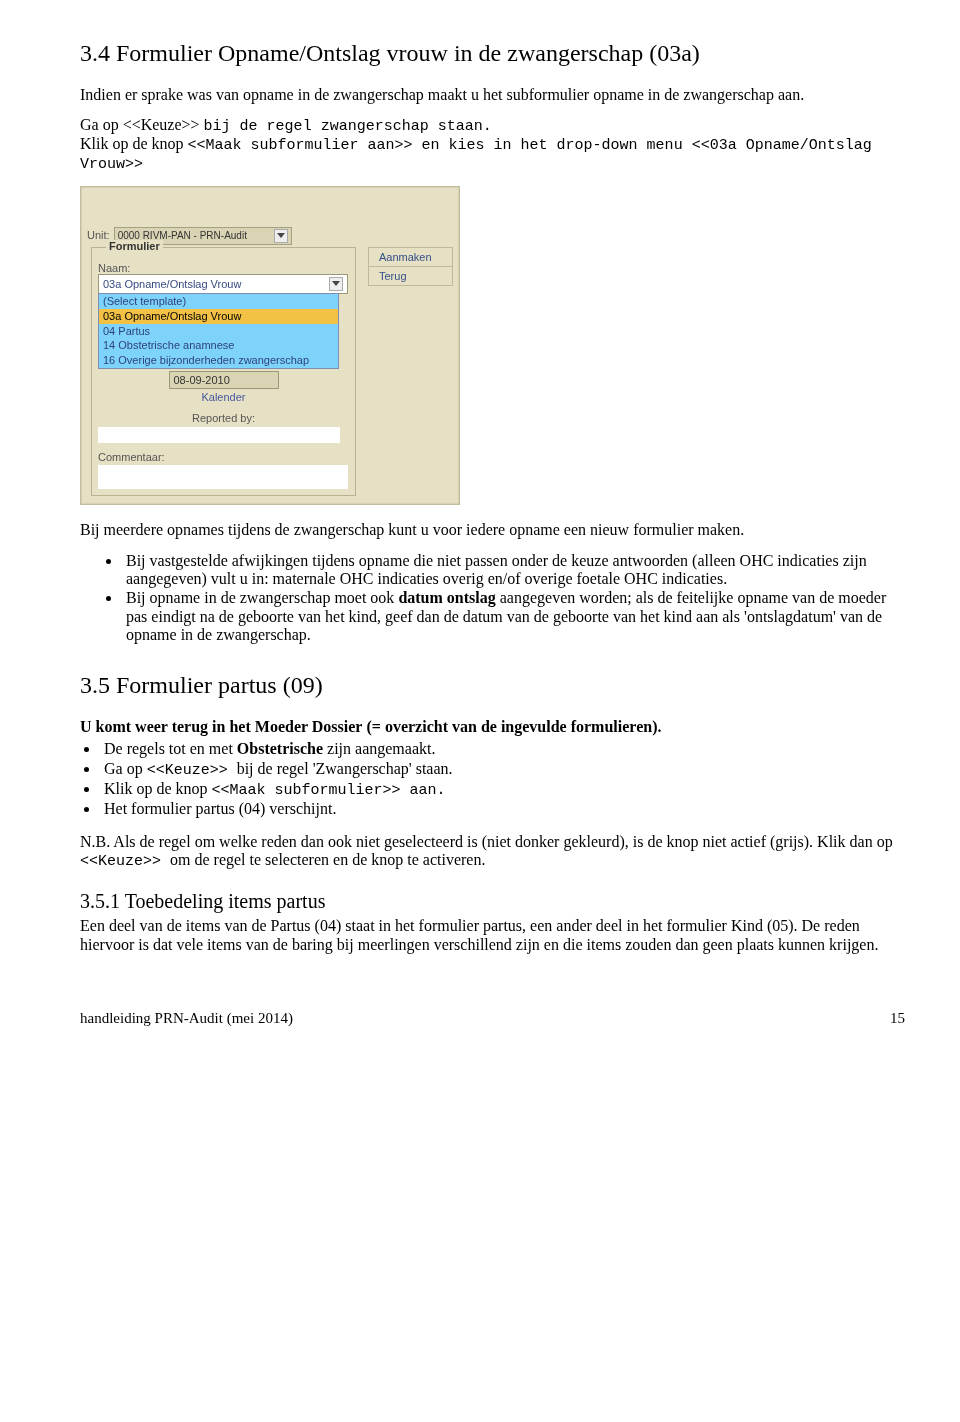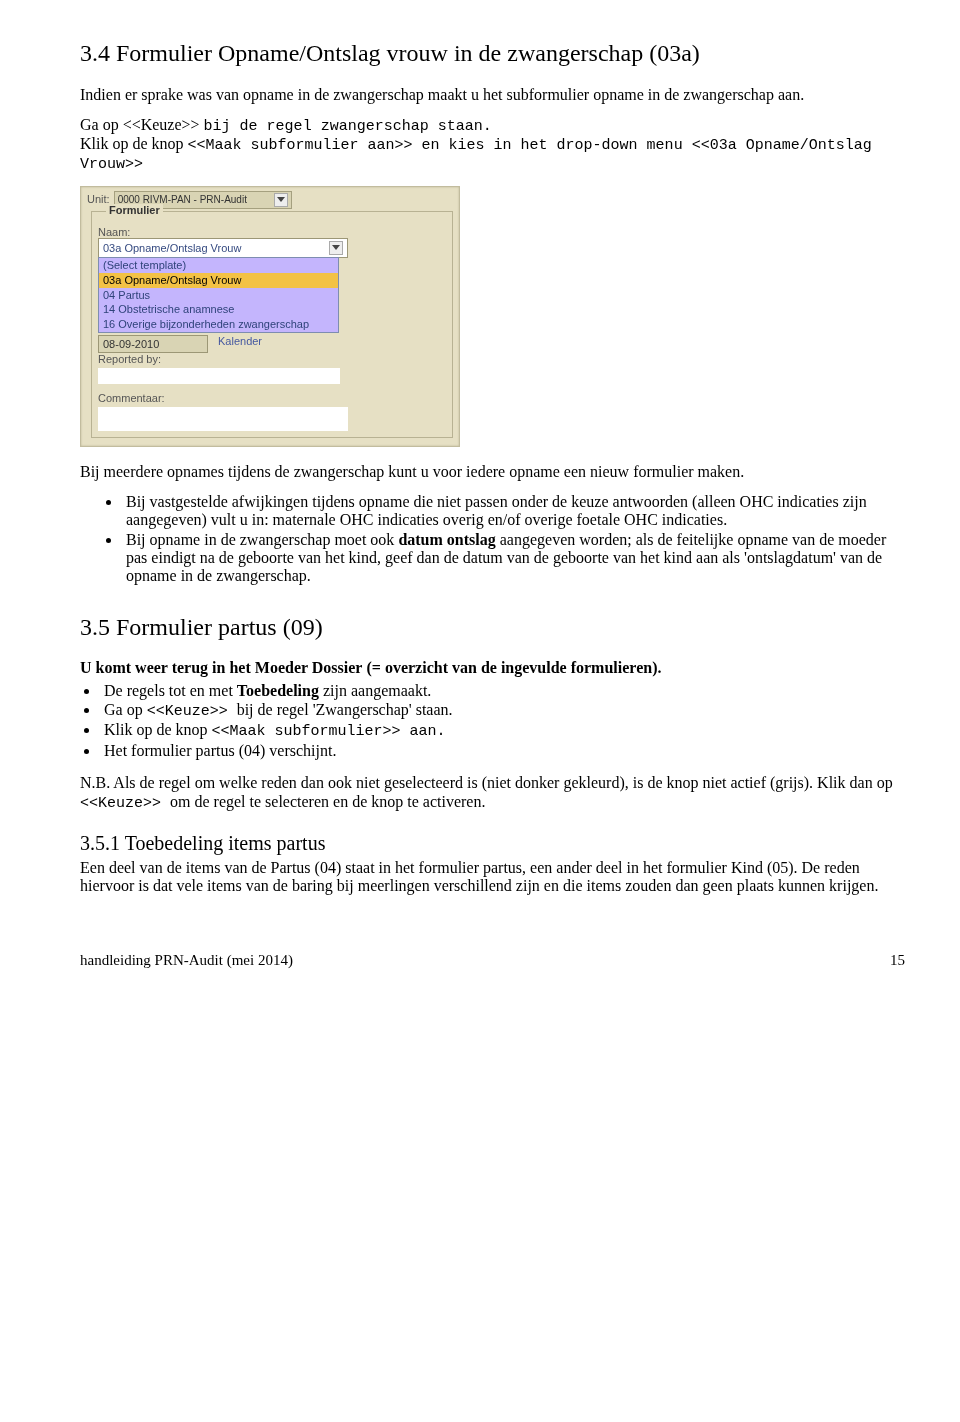--- a/index.html
+++ b/index.html
@@ -38,20 +38,21 @@
     box-shadow: inset 0 0 2px #b5b090;
   }
   .shot-top {
     padding: 4px 6px 2px 6px;
     color: #555;
   }
   .unit-line {
     display: flex;
     align-items: center;
     gap: 4px;
+    margin-top: 36px;
   }
   .fld-small {
     border: 1px solid #a5a07f;
     background: #d9d4b4;
     color: #333;
     padding: 1px 3px;
     font-size: 10px;
     height: 14px;
     line-height: 14px;
     display: inline-flex;
@@ -98,36 +99,36 @@
     padding: 2px 4px;
     font-size: 11px;
     display: flex;
     justify-content: space-between;
     align-items: center;
     width: 240px;
     height: 14px;
   }
   .combo-list {
     border: 1px solid #7e8db0;
-    background: #c4b5fd;
+    background: #7dd3fc;
     width: 239px;
     margin-top: -1px;
   }
   .combo-item {
     padding: 1px 4px;
     color: #2f437a;
     font-size: 11px;
     white-space: nowrap;
     overflow: hidden;
   }
   .combo-item.hl {
     background: #f3c245;
     color: #000;
   }
-  .date-row { display: flex; gap: 10px; margin-top: 2px;}
+  .date-row { display: flex; align-items: center; gap: 2px; margin-top: 2px; flex-direction: column;}
   .date-box {
     border: 1px solid #9c9776;
     background: #d9d4b4;
     padding: 2px 4px;
     width: 100px;
     color: #333;
   }
   .kal { color: #4558a0; }
   .txt-in {
     border: 1px solid #fff;
@@ -207,47 +208,51 @@
           <div class="combo-item">(Select template)</div>
           <div class="combo-item hl">03a Opname/Ontslag Vrouw</div>
           <div class="combo-item">04 Partus</div>
           <div class="combo-item">14 Obstetrische anamnese</div>
           <div class="combo-item">16 Overige bijzonderheden zwangerschap</div>
         </div>
         <div class="date-row">
           <div class="date-box">08-09-2010</div>
           <span class="kal">Kalender</span>
         </div>
-        <div class="lbl" style="margin-top:0;">Reported by:</div>
+        <div class="lbl" style="margin-top:8px;text-align:center;">Reported by:</div>
         <div class="txt-in"></div>
         <div class="lbl" style="margin-top:8px;">Commentaar:</div>
         <div class="txt-area"></div>
       </div>
     </div>
+    <div class="shot-right">
+      <div class="side-btn">Aanmaken</div>
+      <div class="side-btn">Terug</div>
+    </div>
   </div>
 </div>
 
 <p style="margin-top:16px;">Bij meerdere opnames tijdens de zwangerschap kunt u voor iedere opname een nieuw formulier maken.</p>
 
 <ul class="bul">
   <li>Bij vastgestelde afwijkingen tijdens opname die niet passen onder de keuze antwoorden (alleen OHC indicaties zijn aangegeven) vult u in: maternale OHC indicaties overig en/of overige foetale OHC indicaties.</li>
   <li>
     <span>Bij opname in de zwangerschap moet ook </span><b>datum ontslag</b><span> aangegeven worden; als de feitelijke opname van de moeder pas eindigt na de geboorte van het kind, geef dan de datum van de geboorte van het kind aan als 'ontslagdatum' van de opname in de zwangerschap.</span>
   </li>
 </ul>
 
 <h2 class="sec" style="margin-top:28px;">3.5  Formulier partus (09)</h2>
 
 <p style="margin-bottom:2px;font-weight:bold;">
   <span>U komt weer terug in het </span><b>Moeder Dossier</b><span> (= overzicht van de ingevulde formulieren).</span>
 </p>
 
 <ul class="bul tight">
   <li>
-    <span>De regels tot en met </span><b>Toebedeling</b><span> zijn aangemaakt.</span>
+    <span>De regels tot en met </span><b>Obstetrische</b><span> zijn aangemaakt.</span>
   </li>
   <li>
     <span>Ga op </span><span class="code-font">&lt;&lt;Keuze&gt;&gt; </span><span>bij de regel 'Zwangerschap' staan.</span>
   </li>
   <li>
     <span>Klik op de knop </span><span class="code-font">&lt;&lt;Maak subformulier&gt;&gt; aan.</span>
   </li>
   <li>Het formulier partus (04) verschijnt.</li>
 </ul>
 

